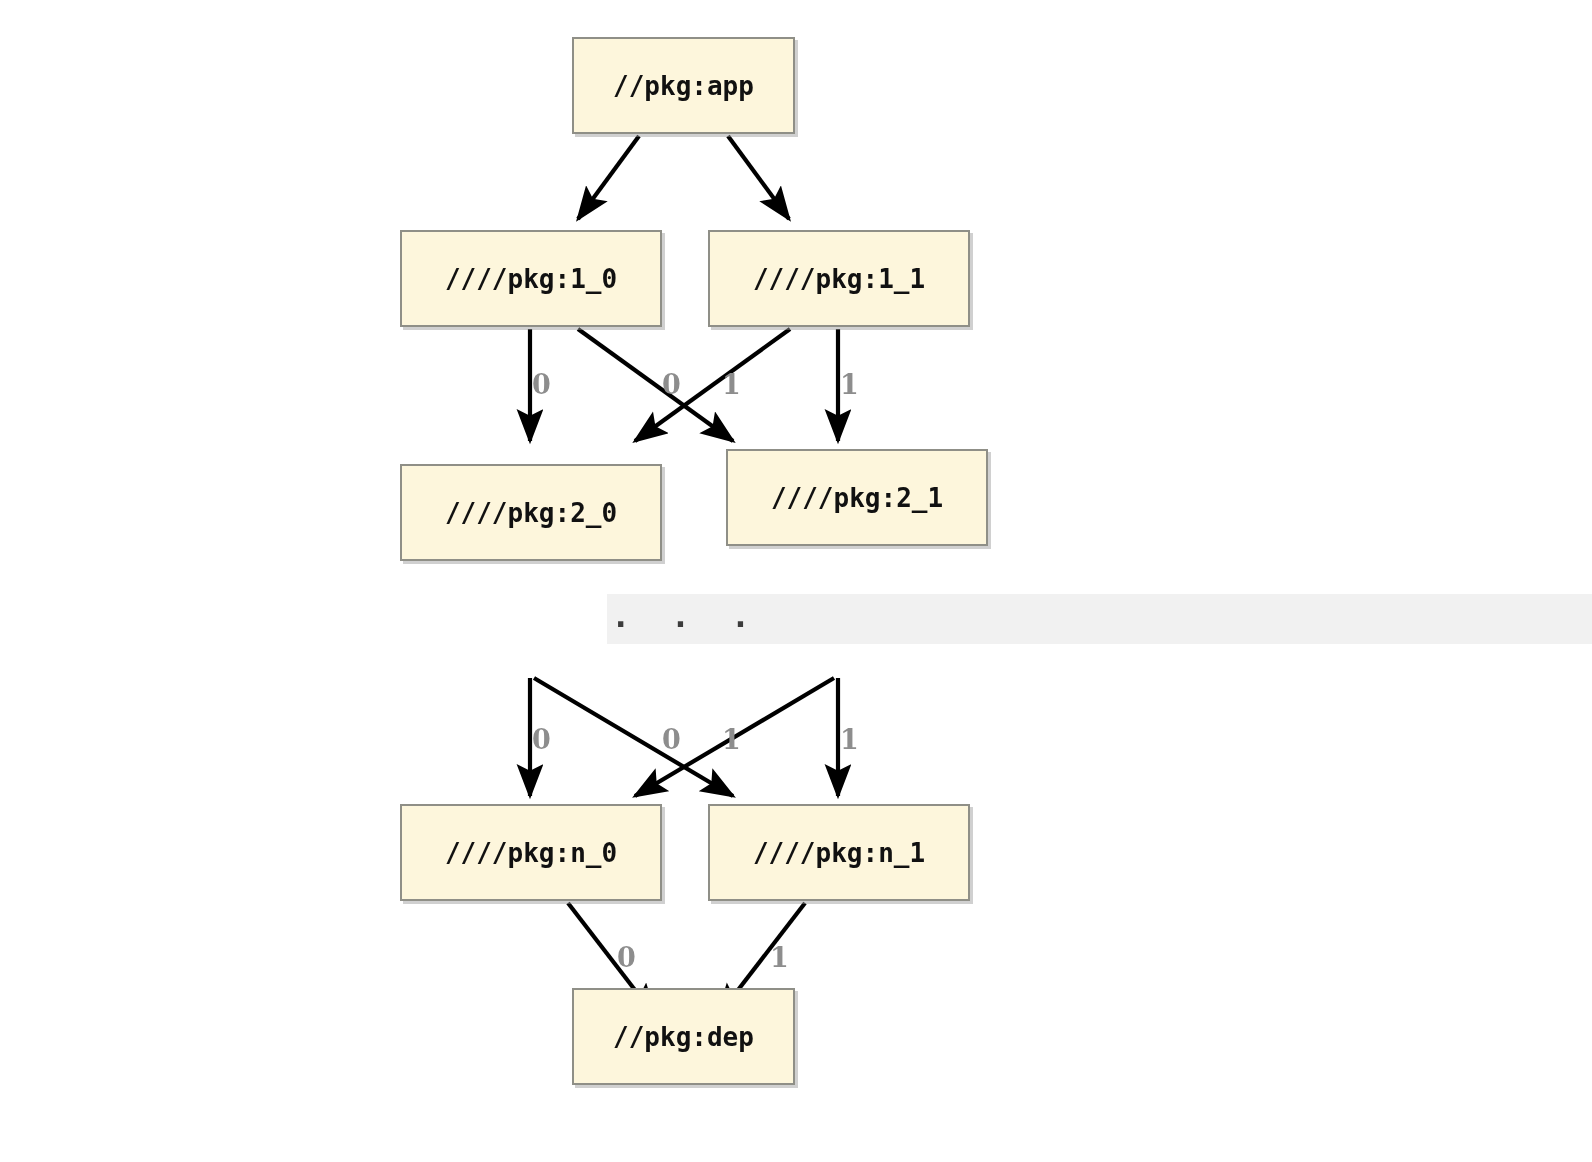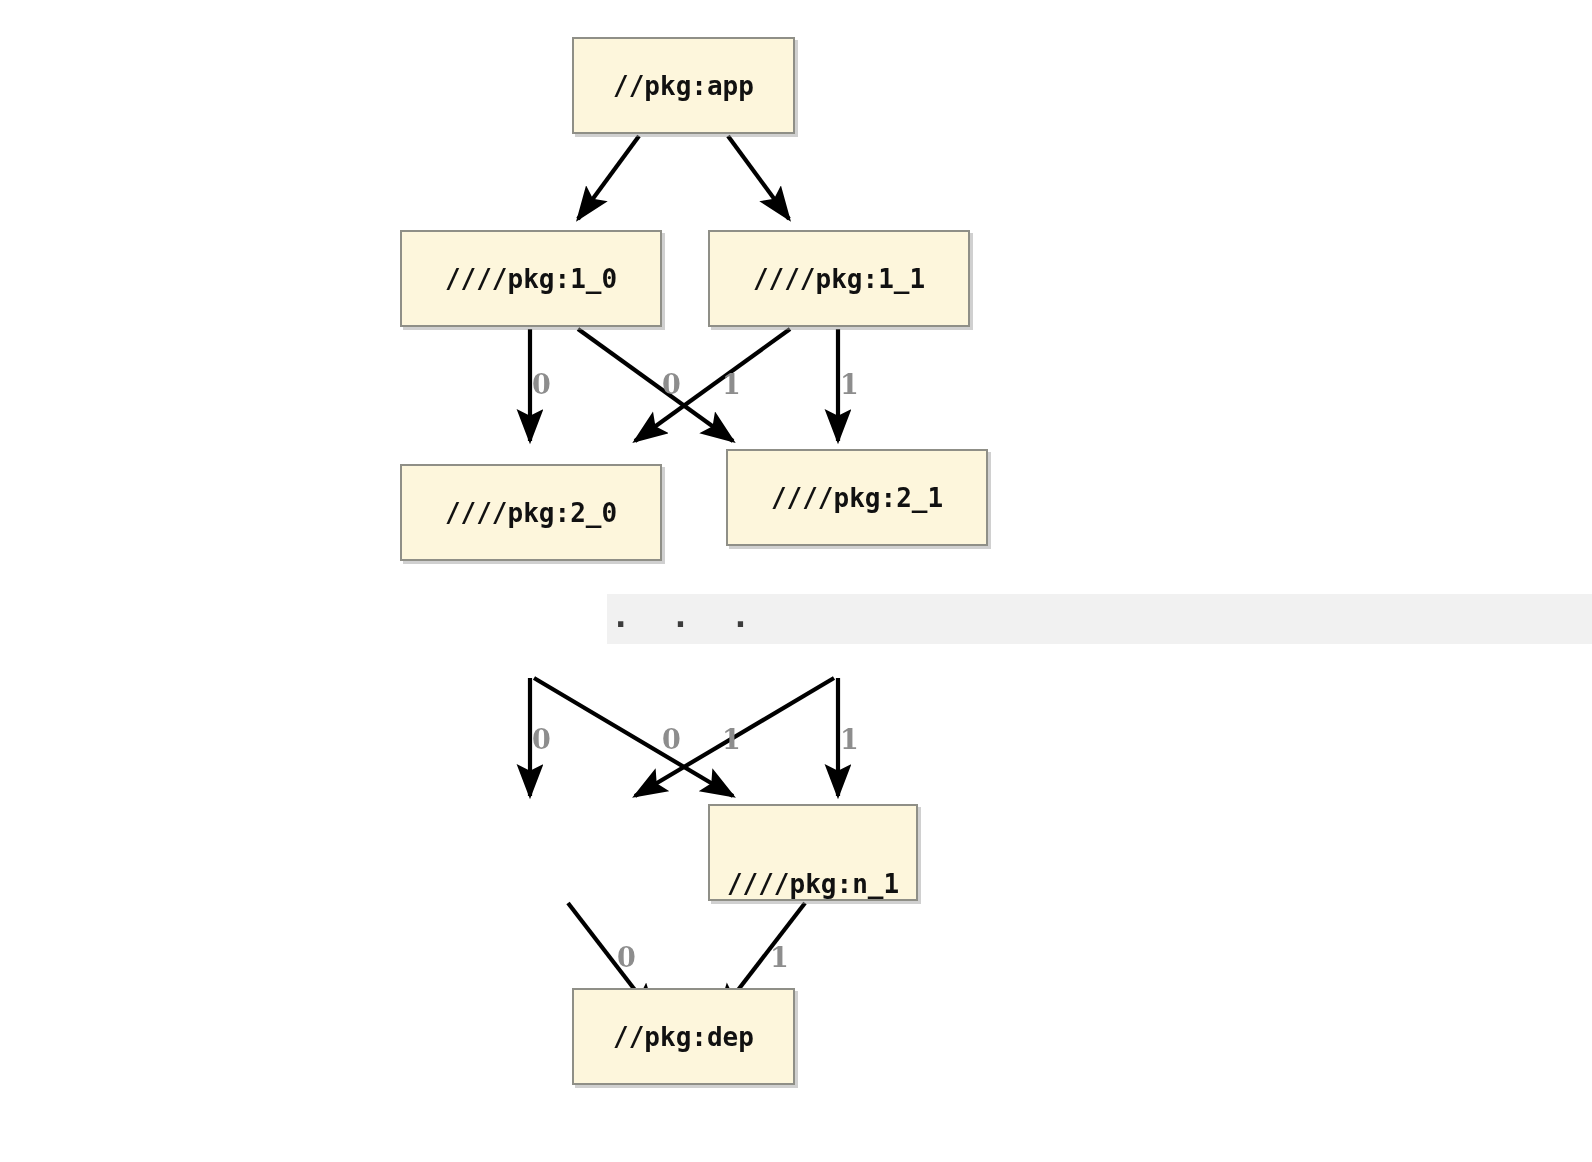--- a/index.html
+++ b/index.html
@@ -113,22 +113,25 @@
   </div>
 
   <div class="node-box" style="left:400px; top:449px; width:262px; height:97px;margin-top:15px;">
     <span class="node-label">////pkg:2_0</span>
   </div>
 
   <div class="node-box" style="left:708px; top:449px; width:262px; height:97px;margin-left:18px;">
     <span class="node-label">////pkg:2_1</span>
   </div>
 
+  <div class="node-box" style="left:400px; top:804px; width:262px; height:97px;">
+    <span class="node-label">////pkg:n_0</span>
+  </div>
 
-  <div class="node-box" style="left:708px; top:804px; width:210px; height:97px;align-items:flex-end;">
+  <div class="node-box" style="left:708px; top:804px; width:262px; height:97px;">
     <span class="node-label">////pkg:n_1</span>
   </div>
 
   <div class="node-box" style="left:572px; top:988px; width:223px; height:97px;">
     <span class="node-label">//pkg:dep</span>
   </div>
 
   <span class="edge-label" style="left:532px; top:371px;">0</span>
   <span class="edge-label" style="left:662px; top:371px;">0</span>
   <span class="edge-label" style="left:722px; top:371px;">1</span>

